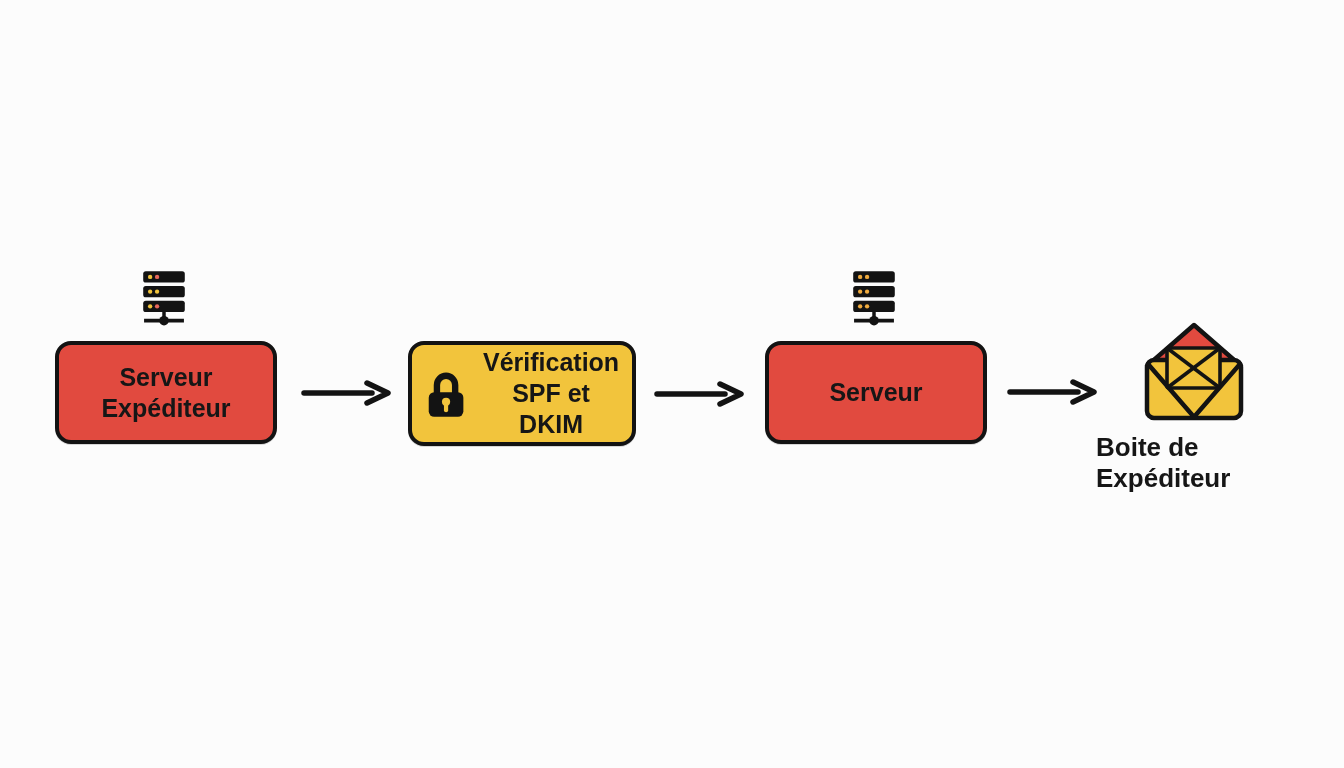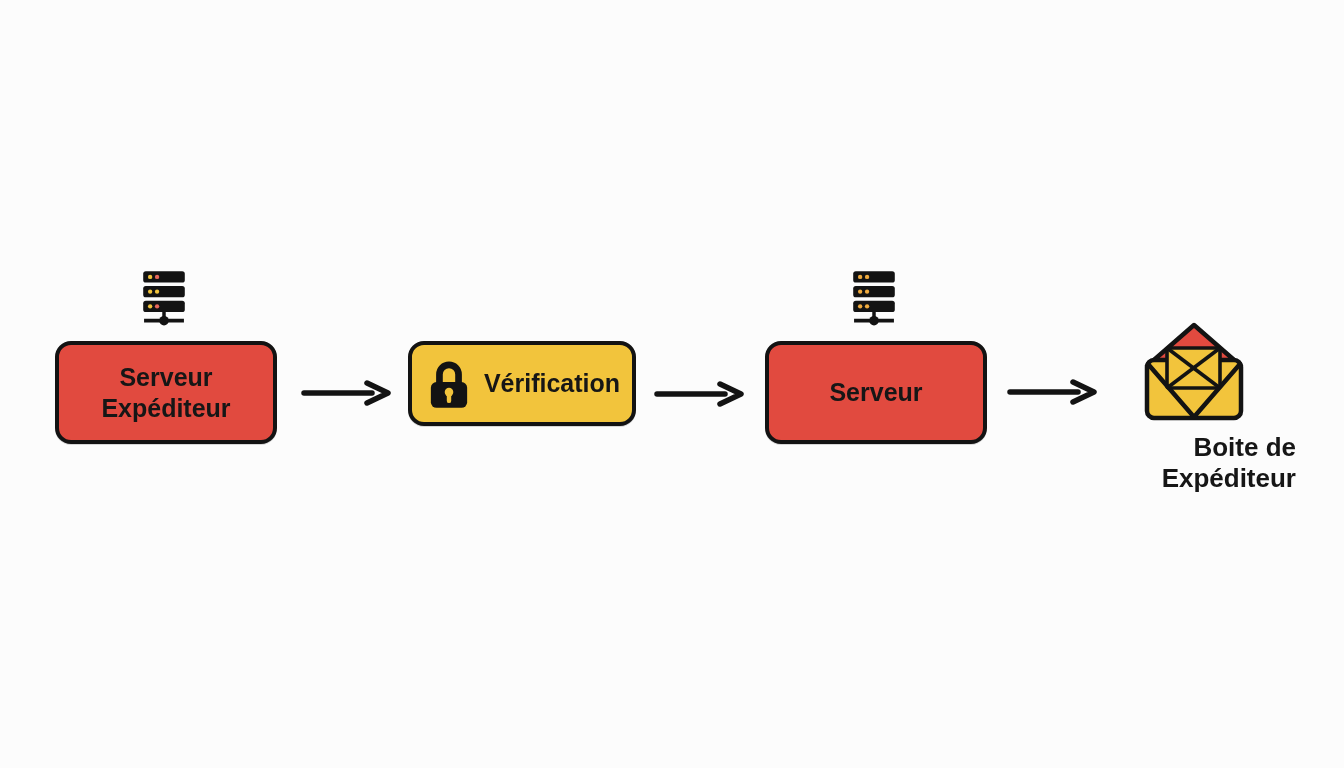--- a/index.html
+++ b/index.html
@@ -33,21 +33,21 @@
   .icon-abs { position: absolute; }
   .verif-content {
     display: flex;
     align-items: center;
     gap: 14px;
     padding: 0 10px 0 14px;
   }
   .inbox-label {
     position: absolute;
     left: 1096px; top: 432px; width: 200px;
-    text-align: right;
+    text-align: left;
     color: #161616;
     font-weight: bold;
     font-size: 26px;
     line-height: 31px;
   }
 </style>
 </head>
 <body>
 
 <div class="canvas">
@@ -74,30 +74,31 @@
       <span class="node-label">Serveur</span>
       <span class="node-label">Expéditeur</span>
     </div>
   </div>
 
   <svg class="icon-abs" style="left:300px; top:380px;" width="92" height="26" viewBox="0 0 92 26">
     <line x1="4" y1="13" x2="72" y2="13" stroke="#131313" stroke-width="5.5" stroke-linecap="round"></line>
     <polyline points="67,3 88,13 67,23" fill="none" stroke="#131313" stroke-width="5.5" stroke-linecap="round" stroke-linejoin="round"></polyline>
   </svg>
 
-  <div class="node-box" style="left: 408px; top: 341px; width: 228px; height: 85px; background-color: rgb(242, 196, 60); text-align: center;">
+  <div class="node-box" style="left: 408px; top: 341px; width: 228px; height: 105px; background-color: rgb(242, 196, 60); text-align: center;">
     <div class="verif-content">
       <svg width="42" height="52" viewBox="0 0 44 54">
         <path d="M12,27 V17 a10,10 0 0 1 20,0 V27" fill="none" stroke="#131313" stroke-width="7"></path>
         <rect x="3" y="25" width="38" height="27" rx="6" fill="#131313"></rect>
         <circle cx="22" cy="35.5" r="4.5" fill="#f2c43c"></circle>
         <rect x="19.7" y="37" width="4.6" height="10" rx="2.3" fill="#f2c43c"></rect>
       </svg>
       <div>
         <span class="node-label">Vérification</span>
+        <span class="node-label">SPF et DKIM</span>
       </div>
     </div>
   </div>
 
   <svg class="icon-abs" style="left:653px; top:381px;" width="92" height="26" viewBox="0 0 92 26">
     <line x1="4" y1="13" x2="72" y2="13" stroke="#131313" stroke-width="5.5" stroke-linecap="round"></line>
     <polyline points="67,3 88,13 67,23" fill="none" stroke="#131313" stroke-width="5.5" stroke-linecap="round" stroke-linejoin="round"></polyline>
   </svg>
 
   <svg class="icon-abs" style="left:848px; top:271px;" width="52" height="56" viewBox="0 0 60 64">

